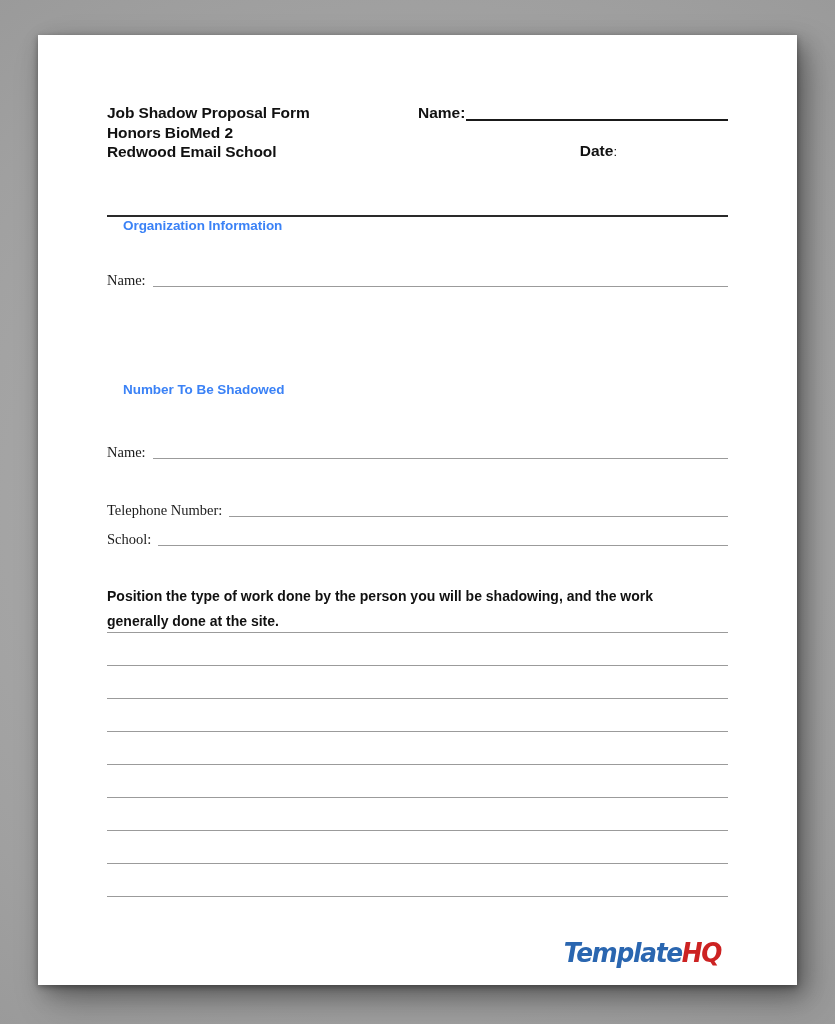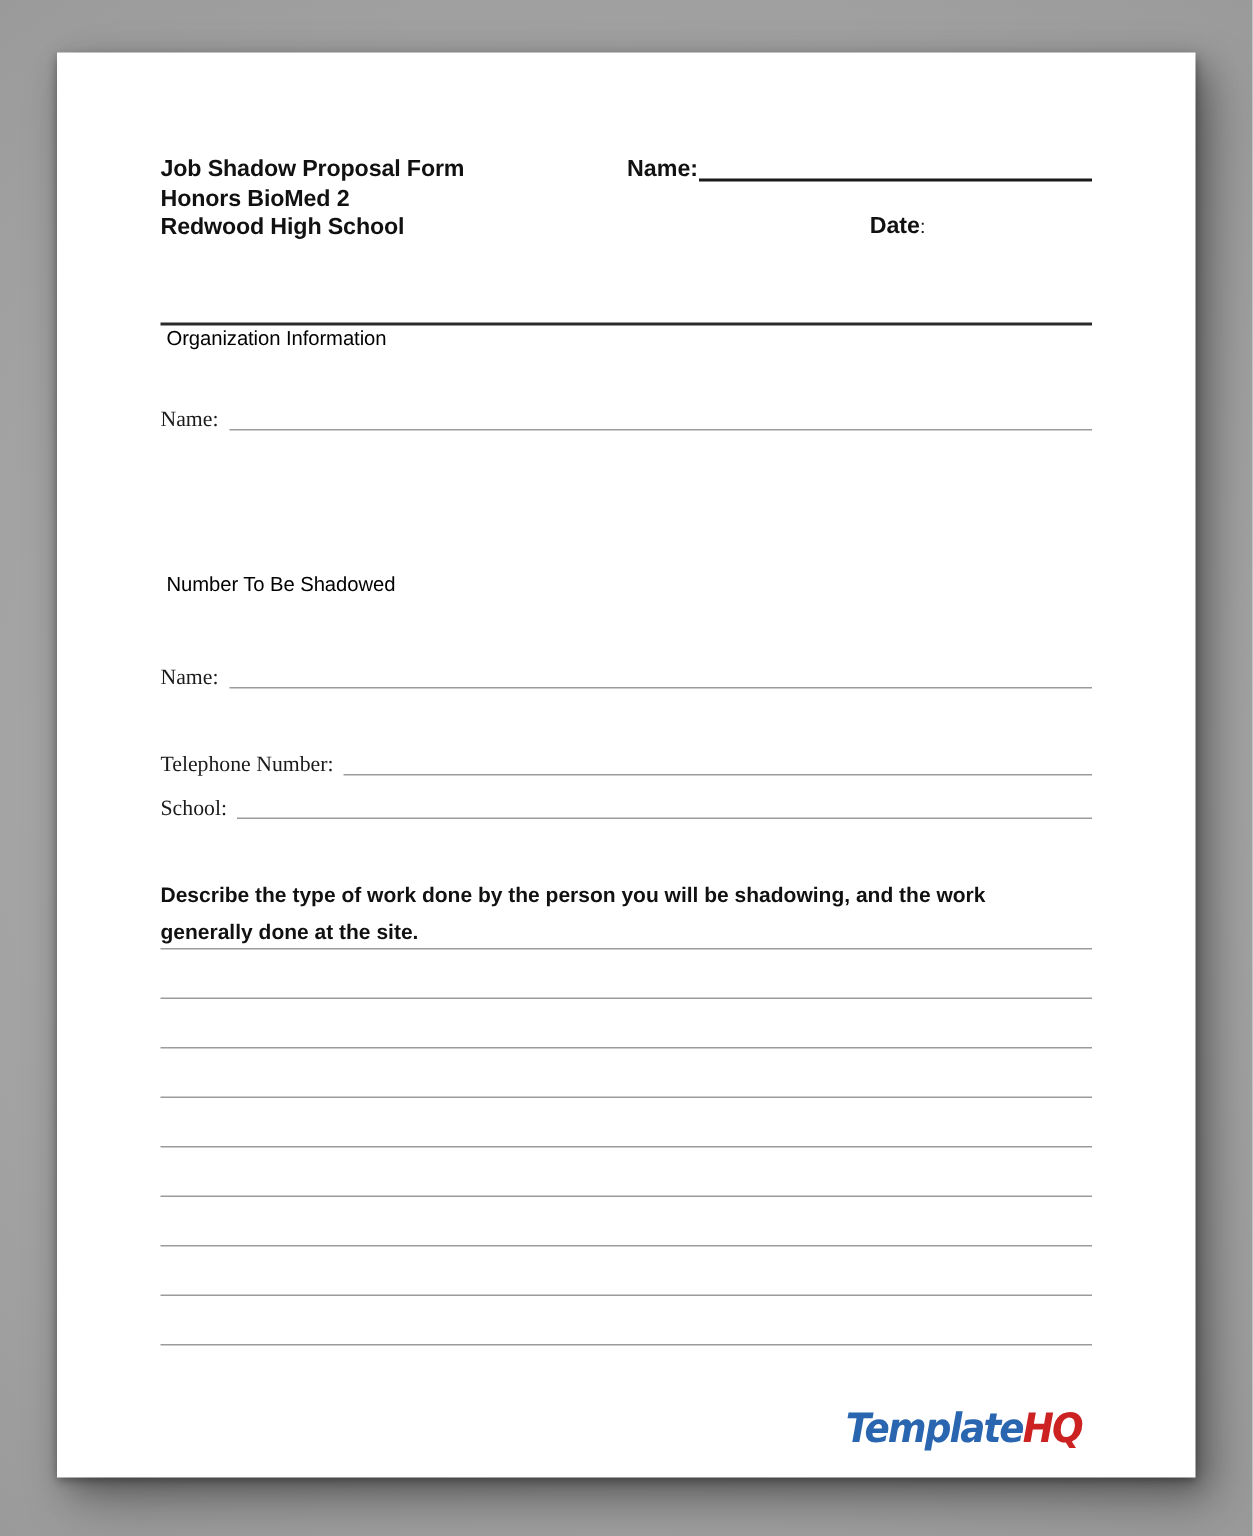--- a/index.html
+++ b/index.html
@@ -105,24 +105,24 @@
     position: absolute;
     left: 0;
     top: 112px;
     width: 621px;
     border-bottom: 2.4px solid #2a2a2a;
   }
 
   
   .section-heading {
     position: absolute;
-    left: 4px;
+    left: 16px;
     font-size: 13.5px;
-    font-weight: normal;
-    color: #000000;
+    font-weight: bold;
+    color: #3b82f6;
     letter-spacing: -0.05px;
   }
   .sec-org  { top: 183px; }
   .sec-pers { top: 347px; }
 
   
   .field-row {
     position: absolute;
     left: 0;
     width: 621px;
@@ -192,21 +192,21 @@
 
 <div class="backdrop"></div>
 
 <div class="page">
   <div class="page-inner">
 
     <div class="header">
       <div class="hdr-title">
         <div>Job Shadow Proposal Form</div>
         <div>Honors BioMed 2</div>
-        <div>Redwood High School</div>
+        <div>Redwood Email School</div>
       </div>
 
       <div class="hdr-name-wrap">
         <span class="hdr-name-label">Name:</span>
         <span class="hdr-name-rule"></span>
       </div>
 
       <div class="hdr-date-wrap">
         <span class="hdr-date-label"><span>Date</span><span class="colon">:</span></span>
       </div>
@@ -234,21 +234,21 @@
     <div class="field-row" style="top:463px">
       <span class="field-label">Telephone Number:</span>
       <span class="field-rule"></span>
     </div>
 
     <div class="field-row" style="top:492px">
       <span class="field-label">School:</span>
       <span class="field-rule"></span>
     </div>
 
-    <div class="prompt">Describe the type of work done by the person you will be shadowing, and the work generally done at the site.</div>
+    <div class="prompt">Position the type of work done by the person you will be shadowing, and the work generally done at the site.</div>
 
     <div class="rule-line" style="top:597px"></div>
     <div class="rule-line" style="top:630px"></div>
     <div class="rule-line" style="top:663px"></div>
     <div class="rule-line" style="top:696px"></div>
     <div class="rule-line" style="top:729px"></div>
     <div class="rule-line" style="top:762px"></div>
     <div class="rule-line" style="top:795px"></div>
     <div class="rule-line" style="top:828px"></div>
     <div class="rule-line" style="top:861px"></div>

